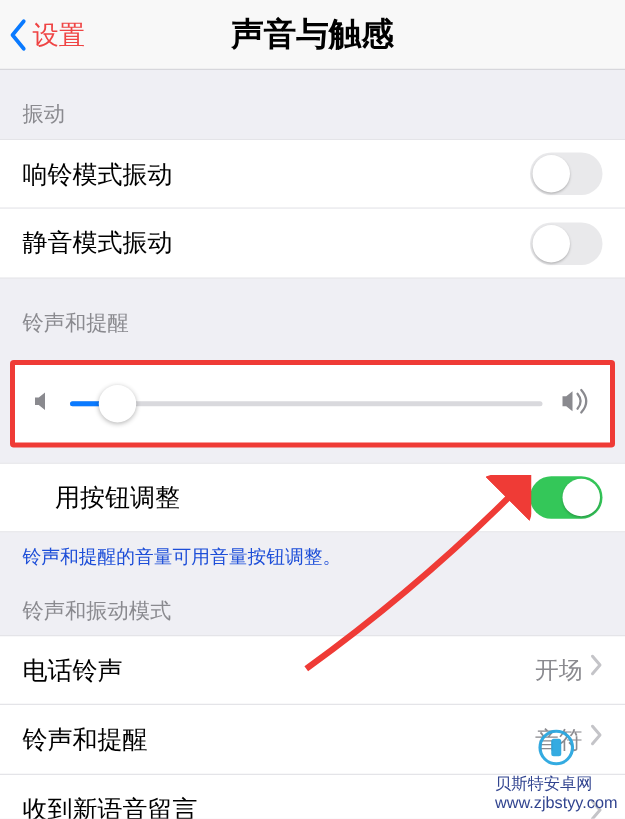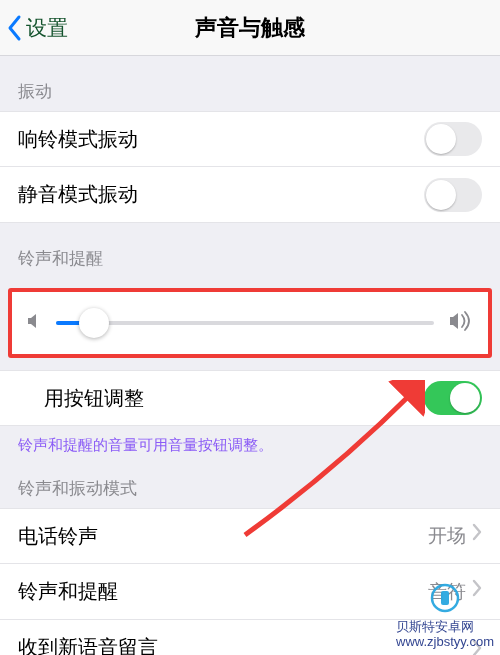--- a/index.html
+++ b/index.html
@@ -1,25 +1,25 @@
 <!DOCTYPE html>
 <html><head>
 <meta charset="utf-8">
 <style>
   * { box-sizing: border-box; margin: 0; padding: 0; }
   html, body { width: 500px; height: 655px; font-family: -apple-system, "Helvetica Neue", Arial, sans-serif; background: #f2f2f6; overflow: hidden; }
   .screen { position: relative; width: 500px; height: 655px; background: #efeff4; }
 
   .navbar { position: relative; height: 56px; background: #f8f8f8; border-bottom: 1px solid #d7d7dc; display: flex; align-items: center; justify-content: center; }
-  .nav-back { position: absolute; left: 6px; top: 0; height: 56px; display: flex; align-items: center; color: #14532d; font-size: 21px; }
+  .nav-back { position: absolute; left: 6px; top: 0; height: 56px; display: flex; align-items: center; color: #ef4444; font-size: 21px; }
   .nav-back svg { width: 18px; height: 28px; margin-right: 2px; }
-  .nav-title { font-size: 22px; font-weight: 600; color: #000; }
+  .nav-title { font-size: 26px; font-weight: 600; color: #000; }
 
   .group-label { padding: 24px 18px 8px 18px; font-size: 17px; color: #8a8a8f; }
-  .group-footer { padding: 10px 18px 6px 18px; font-size: 15px; color: #8b5cf6; }
+  .group-footer { padding: 10px 18px 6px 18px; font-size: 15px; color: #1d4ed8; }
 
   .cell { background: #fff; min-height: 56px; padding: 0 18px; display: flex; align-items: center; justify-content: space-between; border-bottom: 1px solid #e4e4e8; gap: 32px; }
   .cell.first { border-top: 1px solid #e4e4e8; }
   .cell .title { font-size: 20px; color: #000; }
   .cell .value { font-size: 19px; color: #8a8a8f; margin-right: 6px; }
   .cell .right { display: flex; align-items: flex-start; }
 
   .switch { width: 58px; height: 34px; border-radius: 17px; position: relative; }
   .switch .knob { width: 30px; height: 30px; background: #fff; border-radius: 50%; position: absolute; top: 2px; box-shadow: 0 1px 2px rgba(0,0,0,.25); }
   .switch.off { background: #e9e9eb; }

